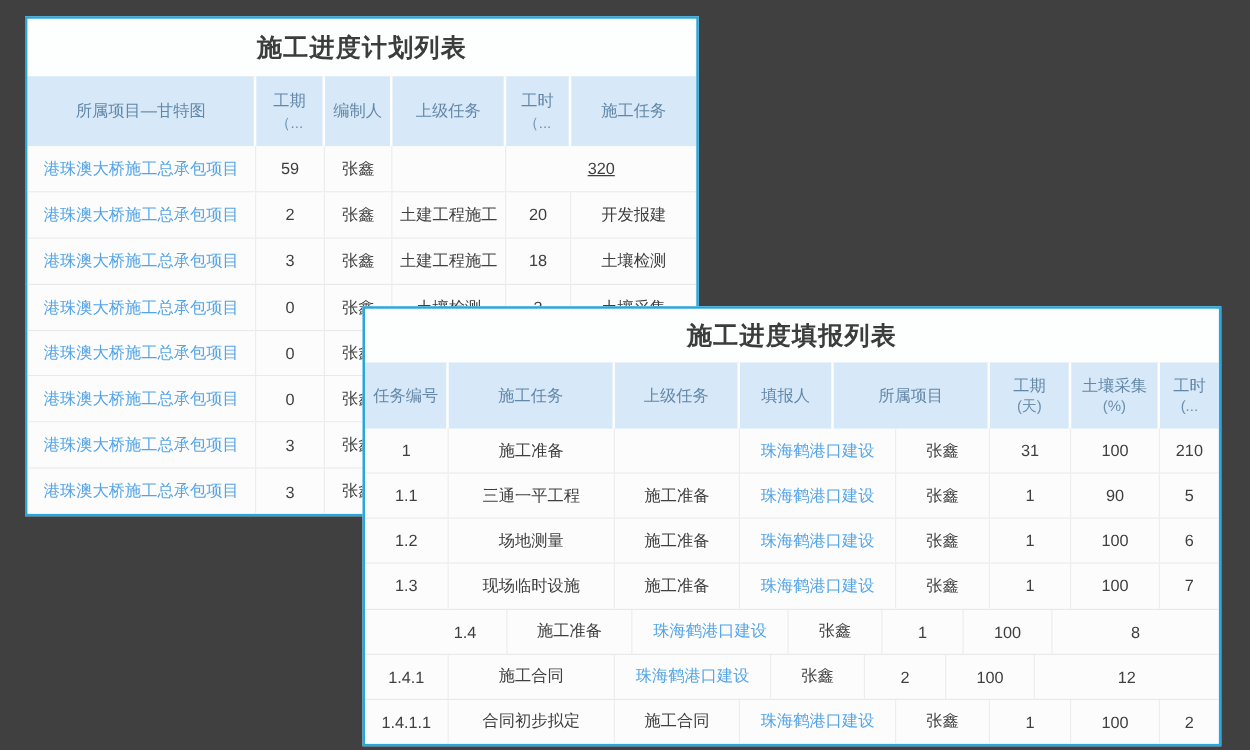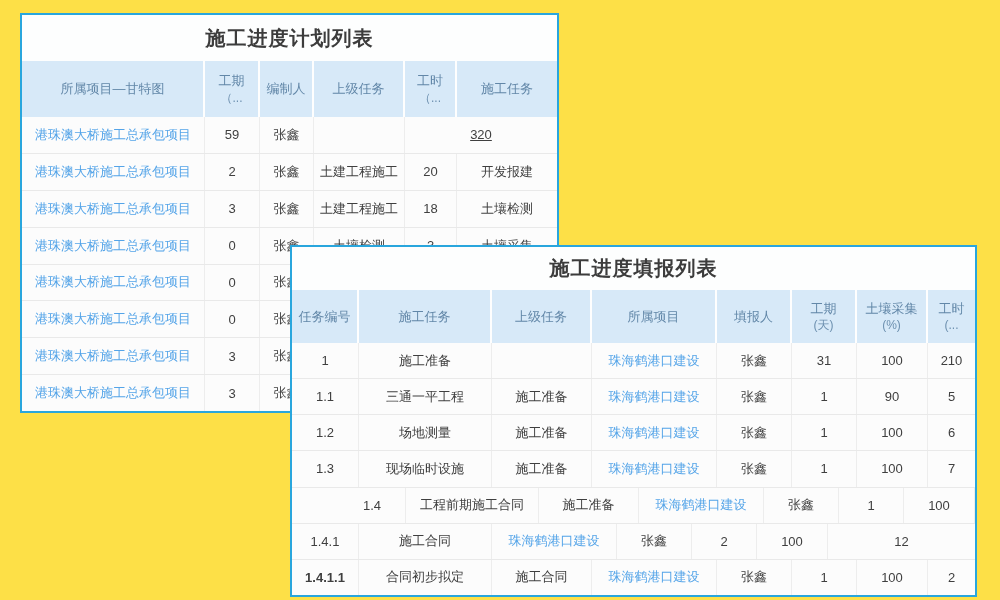--- a/index.html
+++ b/index.html
@@ -2,21 +2,21 @@
 <html style="--accent: #29a6dd; --header-bg: #d7e9f8; --header-text: #6287a8; --link: #54a4e8;"><head>
 <meta charset="utf-8">
 <style>
   * { margin: 0; padding: 0; box-sizing: border-box; }
   html, body {
     width: 1000px; height: 600px;
     background: #ffffff;
     font-family: "Liberation Sans", "DejaVu Sans", sans-serif;
     overflow: hidden;
   }
-  .stage { position: relative; width: 1000px; height: 600px; background: #fde047; }
+  .stage { position: relative; width: 1000px; height: 600px; background: #404040; }
 
   .table-card {
     position: absolute;
     background: #fdfdfd;
     border: 2px solid var(--accent, #29a6dd);
     display: flex;
     flex-direction: column;
     overflow: hidden;
   }
   #plan-card   { left: 20px;  top: 13px;  width: 539px; height: 400px; z-index: 1; }
@@ -173,25 +173,25 @@
     <div class="thead">
         <div class="th" style="flex-basis: 67px;">
           <span>任务编号</span>
         </div>
         <div class="th" style="flex-basis: 133px;">
           <span>施工任务</span>
         </div>
         <div class="th" style="flex-basis: 100px;">
           <span>上级任务</span>
         </div>
+        <div class="th" style="flex-basis: 75px;">
+          <span>填报人</span>
+        </div>
         <div class="th" style="flex-basis: 125px;">
           <span>所属项目</span>
-        </div>
-        <div class="th" style="flex-basis: 75px;">
-          <span>填报人</span>
         </div>
         <div class="th" style="flex-basis: 65px;">
           <span>工期</span>
           <span class="sub">(天)</span>
         </div>
         <div class="th" style="flex-basis: 71px;">
           <span>土壤采集</span>
           <span class="sub">(%)</span>
         </div>
         <div class="th" style="flex-basis: 47px;">
@@ -235,39 +235,38 @@
           <div class="td" style="flex-basis: 133px;">现场临时设施</div>
           <div class="td" style="flex-basis: 100px;">施工准备</div>
           <div class="td link" style="flex-basis: 125px;">珠海鹤港口建设</div>
           <div class="td" style="flex-basis: 75px;">张鑫</div>
           <div class="td" style="flex-basis: 65px;">1</div>
           <div class="td" style="flex-basis: 71px;">100</div>
           <div class="td" style="flex-basis: 47px;">7</div>
         </div>
         <div class="tr">
           <div class="td" style="flex-basis: 67px; margin-left: 47px;">1.4</div>
-          <div class="td" style="flex-basis: 133px;">工程前期施工合同</div>
           <div class="td" style="flex-basis: 100px;">施工准备</div>
           <div class="td link" style="flex-basis: 125px;">珠海鹤港口建设</div>
           <div class="td" style="flex-basis: 75px;">张鑫</div>
           <div class="td" style="flex-basis: 65px;">1</div>
           <div class="td" style="flex-basis: 71px;">100</div>
           <div class="td" style="flex-basis: 47px;">8</div>
         </div>
         <div class="tr">
           <div class="td" style="flex-basis: 67px;">1.4.1</div>
           <div class="td" style="flex-basis: 133px;">施工合同</div>
           <div class="td link" style="flex-basis: 125px;">珠海鹤港口建设</div>
           <div class="td" style="flex-basis: 75px;">张鑫</div>
           <div class="td" style="flex-basis: 65px;">2</div>
           <div class="td" style="flex-basis: 71px;">100</div>
           <div class="td" style="flex-basis: 47px;">12</div>
         </div>
         <div class="tr">
-          <div class="td" style="flex-basis: 67px; font-weight: bold;">1.4.1.1</div>
+          <div class="td" style="flex-basis: 67px;">1.4.1.1</div>
           <div class="td" style="flex-basis: 133px;">合同初步拟定</div>
           <div class="td" style="flex-basis: 100px;">施工合同</div>
           <div class="td link" style="flex-basis: 125px;">珠海鹤港口建设</div>
           <div class="td" style="flex-basis: 75px;">张鑫</div>
           <div class="td" style="flex-basis: 65px;">1</div>
           <div class="td" style="flex-basis: 71px;">100</div>
           <div class="td" style="flex-basis: 47px;">2</div>
         </div>
       </div>
   </div>

